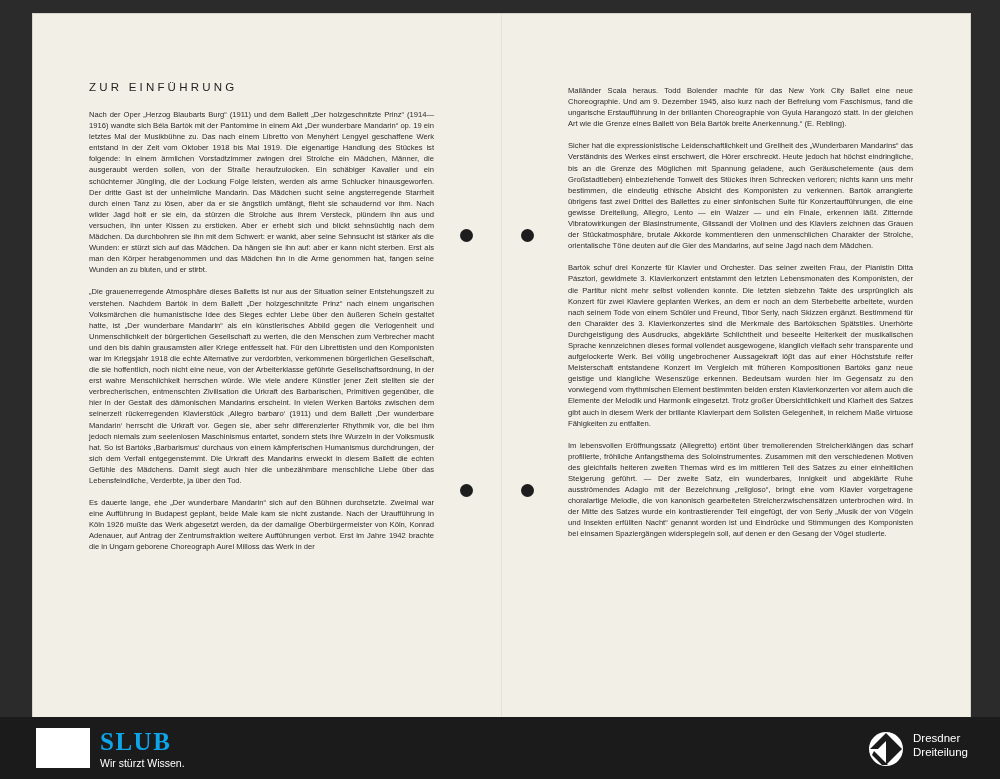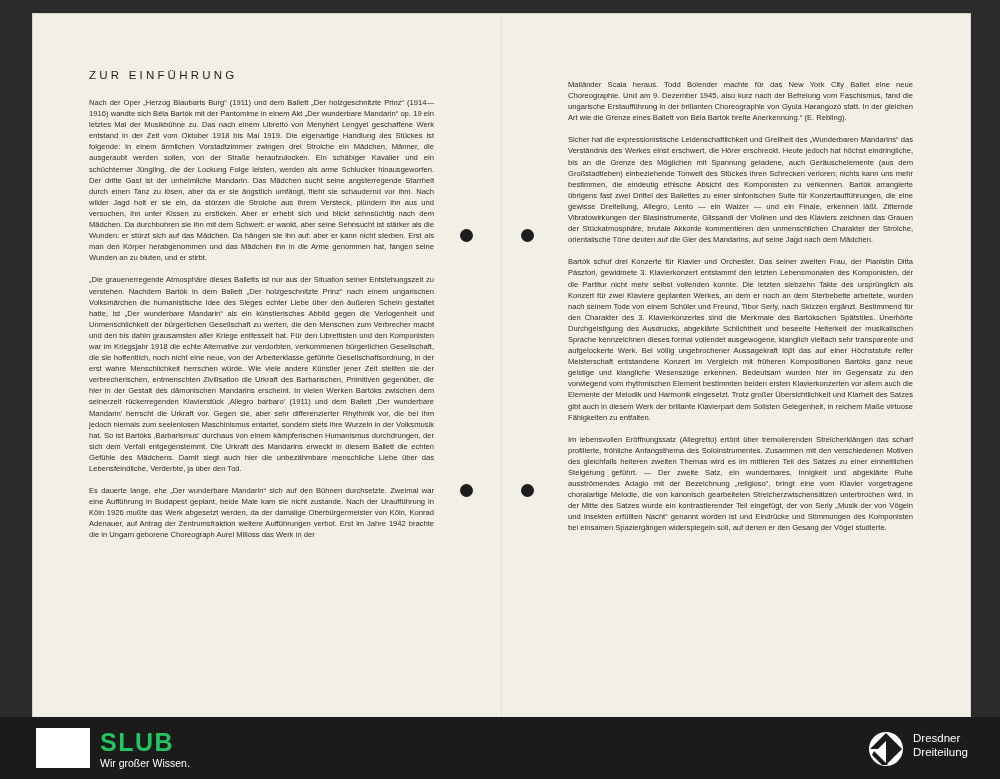--- a/index.html
+++ b/index.html
@@ -51,39 +51,39 @@
   .hole.h2 { left: 488px; top: 215px; }
   .hole.h3 { left: 427px; top: 470px; }
   .hole.h4 { left: 488px; top: 470px; }
 
   .col {
     position: absolute;
     top: 55px;
     width: 345px;
     color: #2b2b2b;
   }
-  .col.left  { left: 56px; }
+  .col.left  { left: 56px; margin-top: 12px; }
   .col.right { left: 535px; }
 
   .doc-title {
     font-size: 11.5px;
     letter-spacing: 3.2px;
     font-weight: 400;
     margin: 0 0 16px 0;
     color: #1f1f1f;
   }
   p.body {
     margin: 0 0 11px 0;
     font-size: 7.6px;
     line-height: 11.1px;
     text-align: justify;
     color: #2b2b2b;
     hyphens: auto;
   }
-  p.body.first-right { margin-top: 10px; }
+  p.body.first-right { margin-top: 16px; }
   
   .footer {
     position: absolute;
     left: 0;
     top: 717px;
     width: 1000px;
     height: 62px;
     background: #1b1b1b;
   }
   .slub {
@@ -94,25 +94,26 @@
     align-items: flex-start;
   }
   .slub-logo {
     width: 54px;
     height: 40px;
     background: #ffffff;
     margin-right: 10px;
   }
   .slub-text { padding-top: 1px; }
   .slub-name {
-    color: #22c55e;
+    color: #0ea5e9;
     font-size: 25px;
     font-weight: 700;
     letter-spacing: 1.5px;
     line-height: 26px;
+    font-family: Liberation Serif, serif;
   }
   .slub-tagline {
     color: #ffffff;
     font-size: 10.5px;
     font-weight: 400;
     line-height: 14px;
     margin-top: 1px;
   }
   .dphil {
     position: absolute;
@@ -161,21 +162,21 @@
       <p class="body">Im lebensvollen Eröffnungssatz (Allegretto) ertönt über tremolierenden Streicherklängen das scharf profilierte, fröhliche Anfangsthema des Soloinstrumentes. Zusammen mit den verschiedenen Motiven des gleichfalls heiteren zweiten Themas wird es im mittleren Teil des Satzes zu einer einheitlichen Steigerung geführt. — Der zweite Satz, ein wunderbares, Innigkeit und abgeklärte Ruhe ausströmendes Adagio mit der Bezeichnung „religioso“, bringt eine vom Klavier vorgetragene choralartige Melodie, die von kanonisch gearbeiteten Streicherzwischensätzen unterbrochen wird. In der Mitte des Satzes wurde ein kontrastierender Teil eingefügt, der von Serly „Musik der von Vögeln und Insekten erfüllten Nacht“ genannt worden ist und Eindrücke und Stimmungen des Komponisten bei einsamen Spaziergängen widerspiegeln soll, auf denen er den Gesang der Vögel studierte.</p>
     </div>
   </div>
 
   <div class="footer"></div>
 
   <div class="slub">
     <div class="slub-logo"></div>
     <div class="slub-text">
       <div class="slub-name">SLUB</div>
-      <div class="slub-tagline">Wir großer Wissen.</div>
+      <div class="slub-tagline">Wir stürzt Wissen.</div>
     </div>
   </div>
 
   <div class="dphil">
     <svg class="dphil-mark" viewBox="0 0 36 36">
       <circle cx="18" cy="18" r="17" fill="#ffffff"></circle>
       <path d="M18 2 L34 18 L18 34 Z" fill="#1b1b1b"></path>
       <path d="M2 18 L18 2 L18 10 L10 18 Z" fill="#1b1b1b"></path>
       <path d="M4 24 L14 34 L20 34 L6 20 Z" fill="#1b1b1b"></path>
     </svg>

